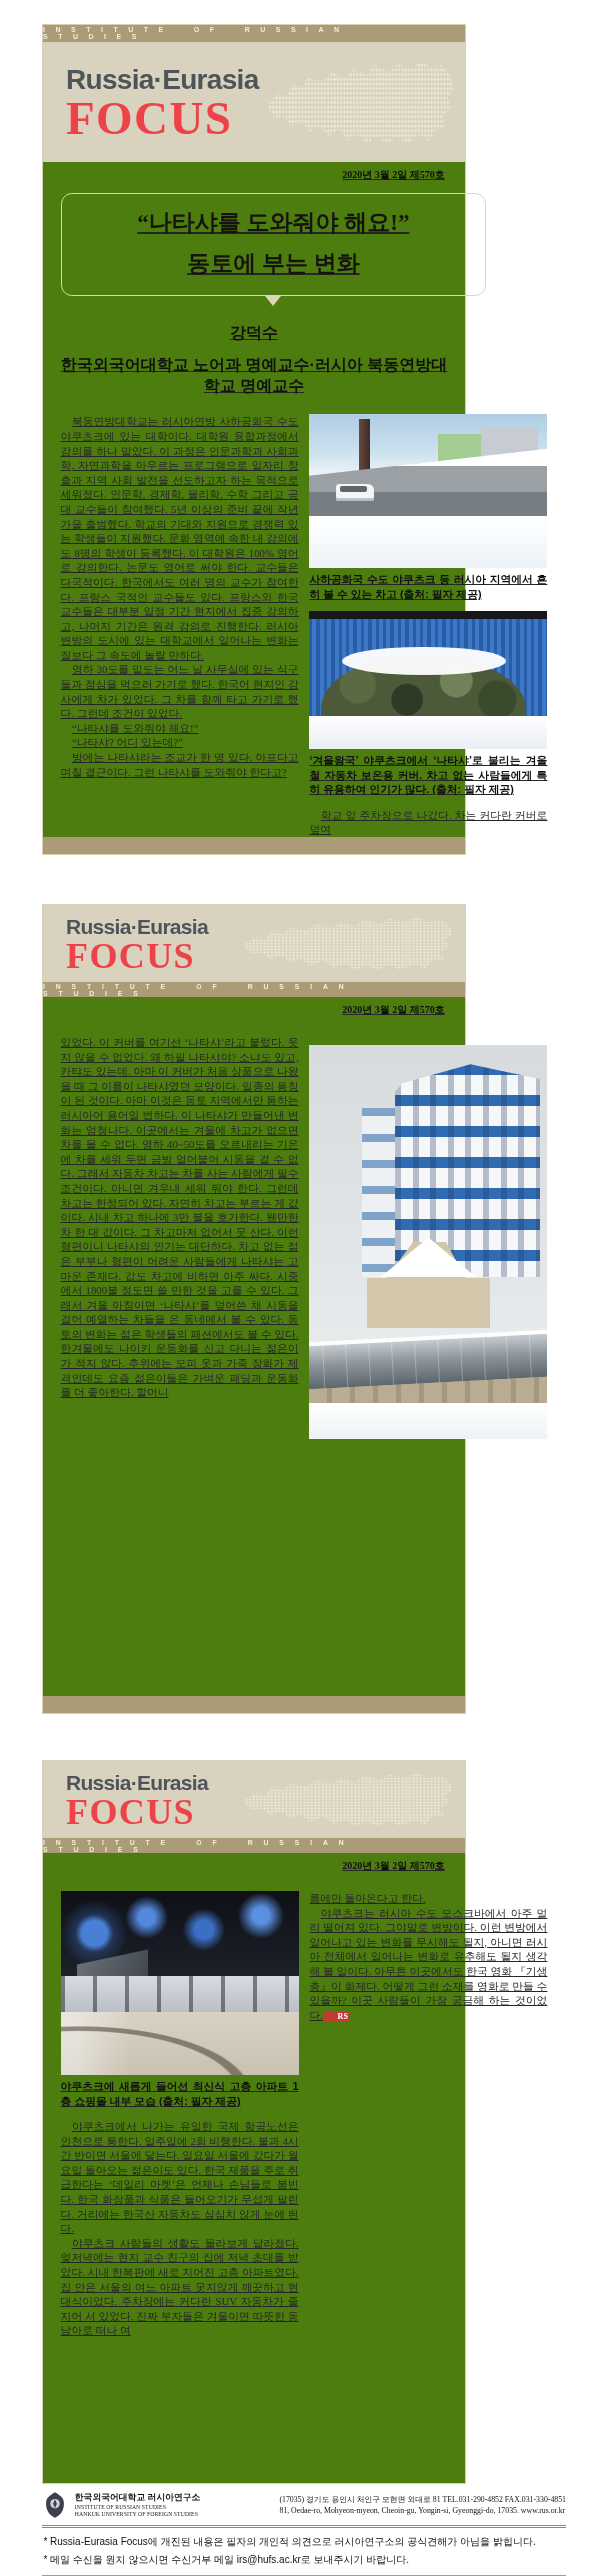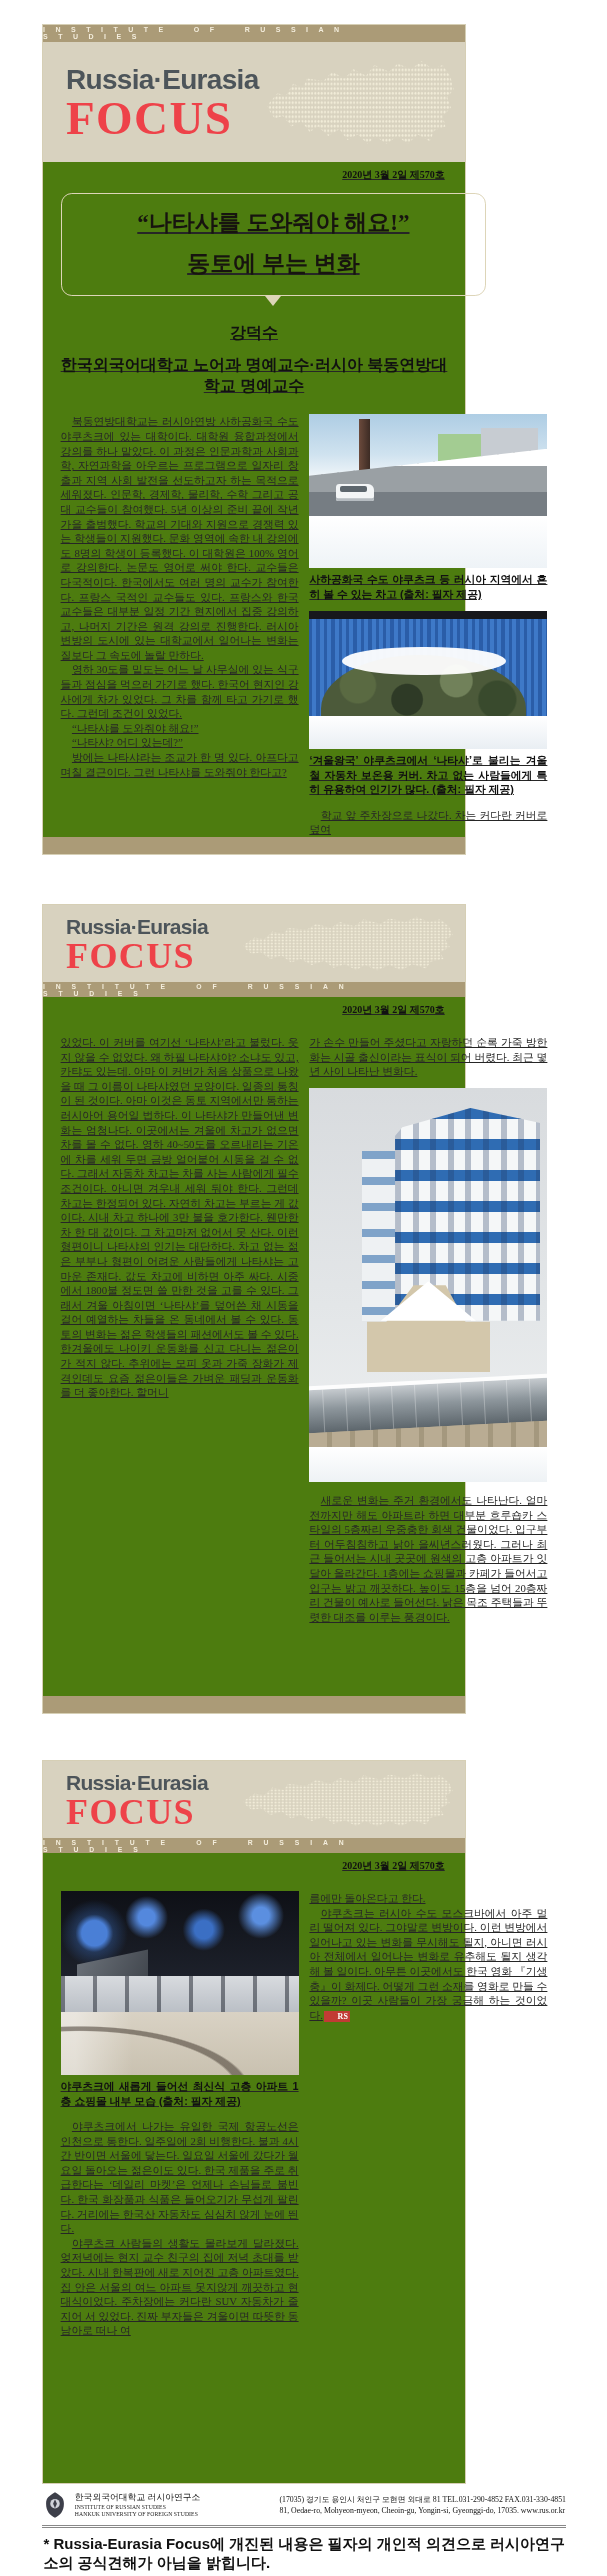--- a/index.html
+++ b/index.html
@@ -103,25 +103,25 @@
                  linear-gradient(90deg,rgba(255,255,255,.45) 0 6%,transparent 30%),
                  linear-gradient(180deg,#d9d2c4,#c9c1b0);}
   .tail-line{margin-top:10.8px !important;}
   .mt14{margin-top:9.5px;}
   .rsmark{display:inline-block;background:#c13b34;color:#fff;font-weight:bold;font-size:8px;
           line-height:1.15;padding:0.7px 2px;margin-left:1.4px;vertical-align:baseline;}
   
   #footer{width:524px;margin-left:42px;margin-top:6.8px;font-family:"Liberation Sans",sans-serif;}
   .frow{display:flex;align-items:center;gap:6.8px;}
   .fnames{line-height:1.05;}
-  .fkr{font-weight:normal;font-size:8.8px;color:#111;}
+  .fkr{font-weight:bold;font-size:8.8px;color:#111;}
   .fen{font-family:"Liberation Serif",serif;font-size:5.7px;letter-spacing:0.1px;color:#222;margin-top:1.4px;}
   .faddr{margin-left:auto;text-align:left;font-family:"Liberation Serif",serif;font-size:7.8px;line-height:1.5;color:#111;}
   .fdivider{border-top:0.7px solid #888;border-bottom:0.7px solid #888;height:1.4px;margin:5.4px 0 6.8px;}
-  .fnote{margin:0 0 4px 1.4px;font-size:15px;color:#111;font-weight:bold;}
+  .fnote{margin:0 0 4px 1.4px;font-size:10px;color:#111;}
   .bar.final{height:20px;margin-top:8px;}
 </style>
 </head>
 <body>
 
 <svg width="0" height="0" style="position:absolute">
   <defs>
     <pattern id="dotpat" width="7" height="7" patternUnits="userSpaceOnUse">
       <circle cx="3" cy="3" r="2.1" fill="#f2edd9"></circle>
     </pattern>
@@ -197,31 +197,29 @@
   <div class="bar mid">
     <span>INSTITUTE OF RUSSIAN STUDIES</span>
   </div>
   <div class="inner">
     <div class="issue">2020년 3월 2일 제570호</div>
     <div class="cols">
       <div class="col">
         <p>있었다. 이 커버를 여기선 ‘나타샤’라고 불렀다. 웃지 않을 수 없었다. 왜 하필 나타샤야? 소냐도 있고, 카탸도 있는데. 아마 이 커버가 처음 상품으로 나왔을 때 그 이름이 나타샤였던 모양이다. 일종의 통칭이 된 것이다. 아마 이것은 동토 지역에서만 통하는 러시아어 용어일 법하다. 이 나타샤가 만들어낸 변화는 엄청나다. 이곳에서는 겨울에 차고가 없으면 차를 몰 수 없다. 영하 40~50도를 오르내리는 기온에 차를 세워 두면 금방 얼어붙어 시동을 걸 수 없다. 그래서 자동차 차고는 차를 사는 사람에게 필수 조건이다. 아니면 겨우내 세워 둬야 한다. 그런데 차고는 한정되어 있다. 자연히 차고는 부르는 게 값이다. 시내 차고 하나에 3만 불을 호가한다. 웬만한 차 한 대 값이다. 그 차고마저 없어서 못 산다. 이런 형편이니 나타샤의 인기는 대단하다. 차고 없는 젊은 부부나 형편이 어려운 사람들에게 나타샤는 고마운 존재다. 값도 차고에 비하면 아주 싸다. 시중에서 1800불 정도면 쓸 만한 것을 고를 수 있다. 그래서 겨울 아침이면 ‘나타샤’를 덮어쓴 채 시동을 걸어 예열하는 차들을 온 동네에서 볼 수 있다. 동토의 변화는 젊은 학생들의 패션에서도 볼 수 있다. 한겨울에도 나이키 운동화를 신고 다니는 젊은이가 적지 않다. 추위에는 모피 옷과 가죽 장화가 제격인데도 요즘 젊은이들은 가벼운 패딩과 운동화를 더 좋아한다. 할머니</p>
       </div>
       <div class="col">
-        <p>가 손수 만들어 주셨다고 자랑하던 순록 가죽 방한화는 시골 출신이라는 표식이 되어 버렸다. 최근 몇 년 사이 나타난 변화다.</p>
         <div class="photo photo3 mt14">
           <div class="tower2"></div>
           <div class="tower"></div>
           <div class="house"></div>
           <div class="houseroof"></div>
           <div class="wall"></div>
           <div class="pipe"></div>
           <div class="snow"></div>
         </div>
-        <p class="ind tail-line">새로운 변화는 주거 환경에서도 나타난다. 얼마 전까지만 해도 아파트라 하면 대부분 흐루숍카 스타일의 5층짜리 우중충한 회색 건물이었다. 입구부터 어두침침하고 낡아 을씨년스러웠다. 그러나 최근 들어서는 시내 곳곳에 원색의 고층 아파트가 잇달아 올라간다. 1층에는 쇼핑몰과 카페가 들어서고 입구는 밝고 깨끗하다. 높이도 15층을 넘어 20층짜리 건물이 예사로 들어선다. 낡은 목조 주택들과 뚜렷한 대조를 이루는 풍경이다.</p>
       </div>
     </div>
   </div>
   <div class="bar bottom"></div>
 </div>
 
 <div class="pagebox" id="page3">
   <div class="brandarea small">
     <div class="brand">
       <div class="brand-top">Russia·Eurasia</div>

